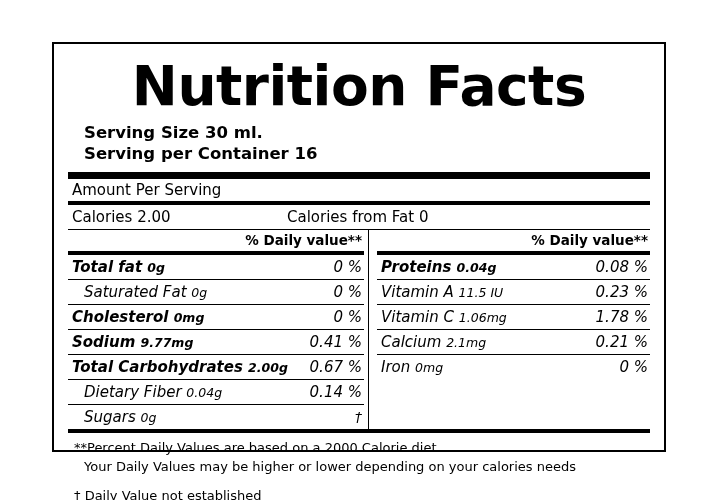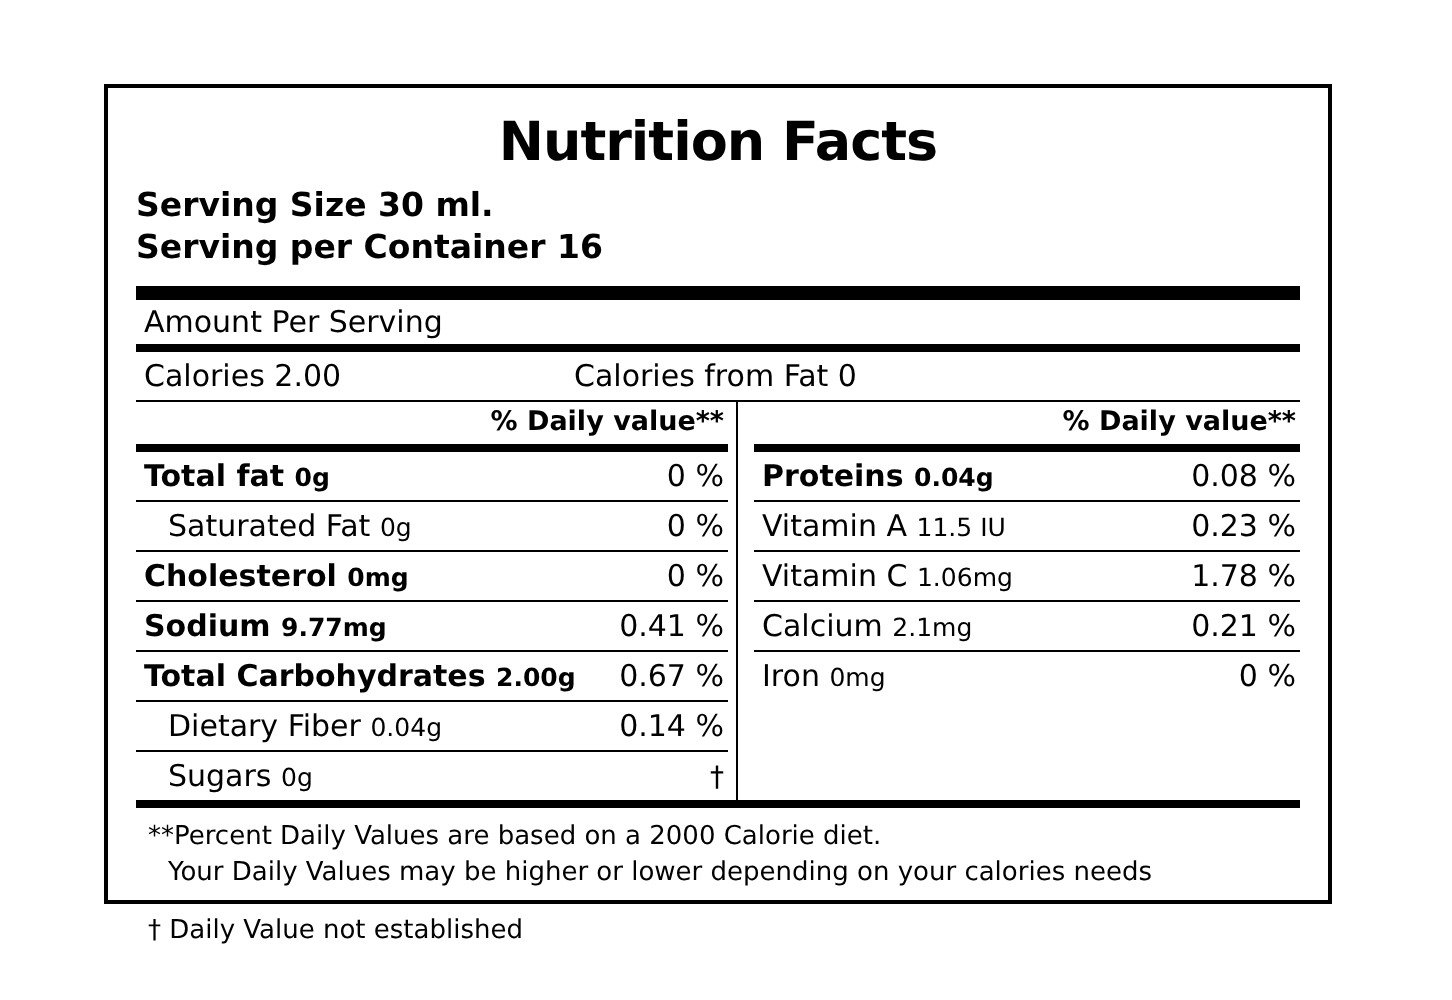--- a/index.html
+++ b/index.html
@@ -20,32 +20,33 @@
     top: 42px;
     width: 614px;
     height: 410px;
     border: 2px solid #000;
     background: #fff;
     box-sizing: border-box;
     padding: 0 14px;
   }
   .title {
     text-align: center;
-    font-size: 27px;
+    font-size: 55px;
     font-weight: bold;
     letter-spacing: -0.5px;
     line-height: 1.05;
     margin-top: 14px;
     font-family: "DejaVu Sans", sans-serif;
   }
   .serving-block {
     margin-top: 6px;
     font-size: 16.5px;
     font-weight: bold;
     line-height: 1.28;
+    margin-left: 16px;
   }
   .rule-thick {
     border-top: 7px solid #000;
     margin-top: 8px;
   }
   .rule-med {
     border-top: 4px solid #000;
   }
   .rule-thin {
     border-top: 1.5px solid #000;
@@ -84,20 +85,21 @@
     font-size: 13.5px;
     padding: 2px 2px 3px 0;
     font-weight: bold;
   }
   .nrow {
     display: flex;
     align-items: baseline;
     font-size: 15px;
     padding: 3px 0 3px 4px;
     border-top: 1.5px solid #000;
+    font-style: italic;
   }
   .nrow.first { border-top: 4px solid #000; }
   .nrow .nm { flex: 1; }
   .nrow .pv {
     text-align: right;
     white-space: nowrap;
     padding-right: 2px;
   }
   .bold { font-weight: bold; }
   .indent { padding-left: 12px; }

